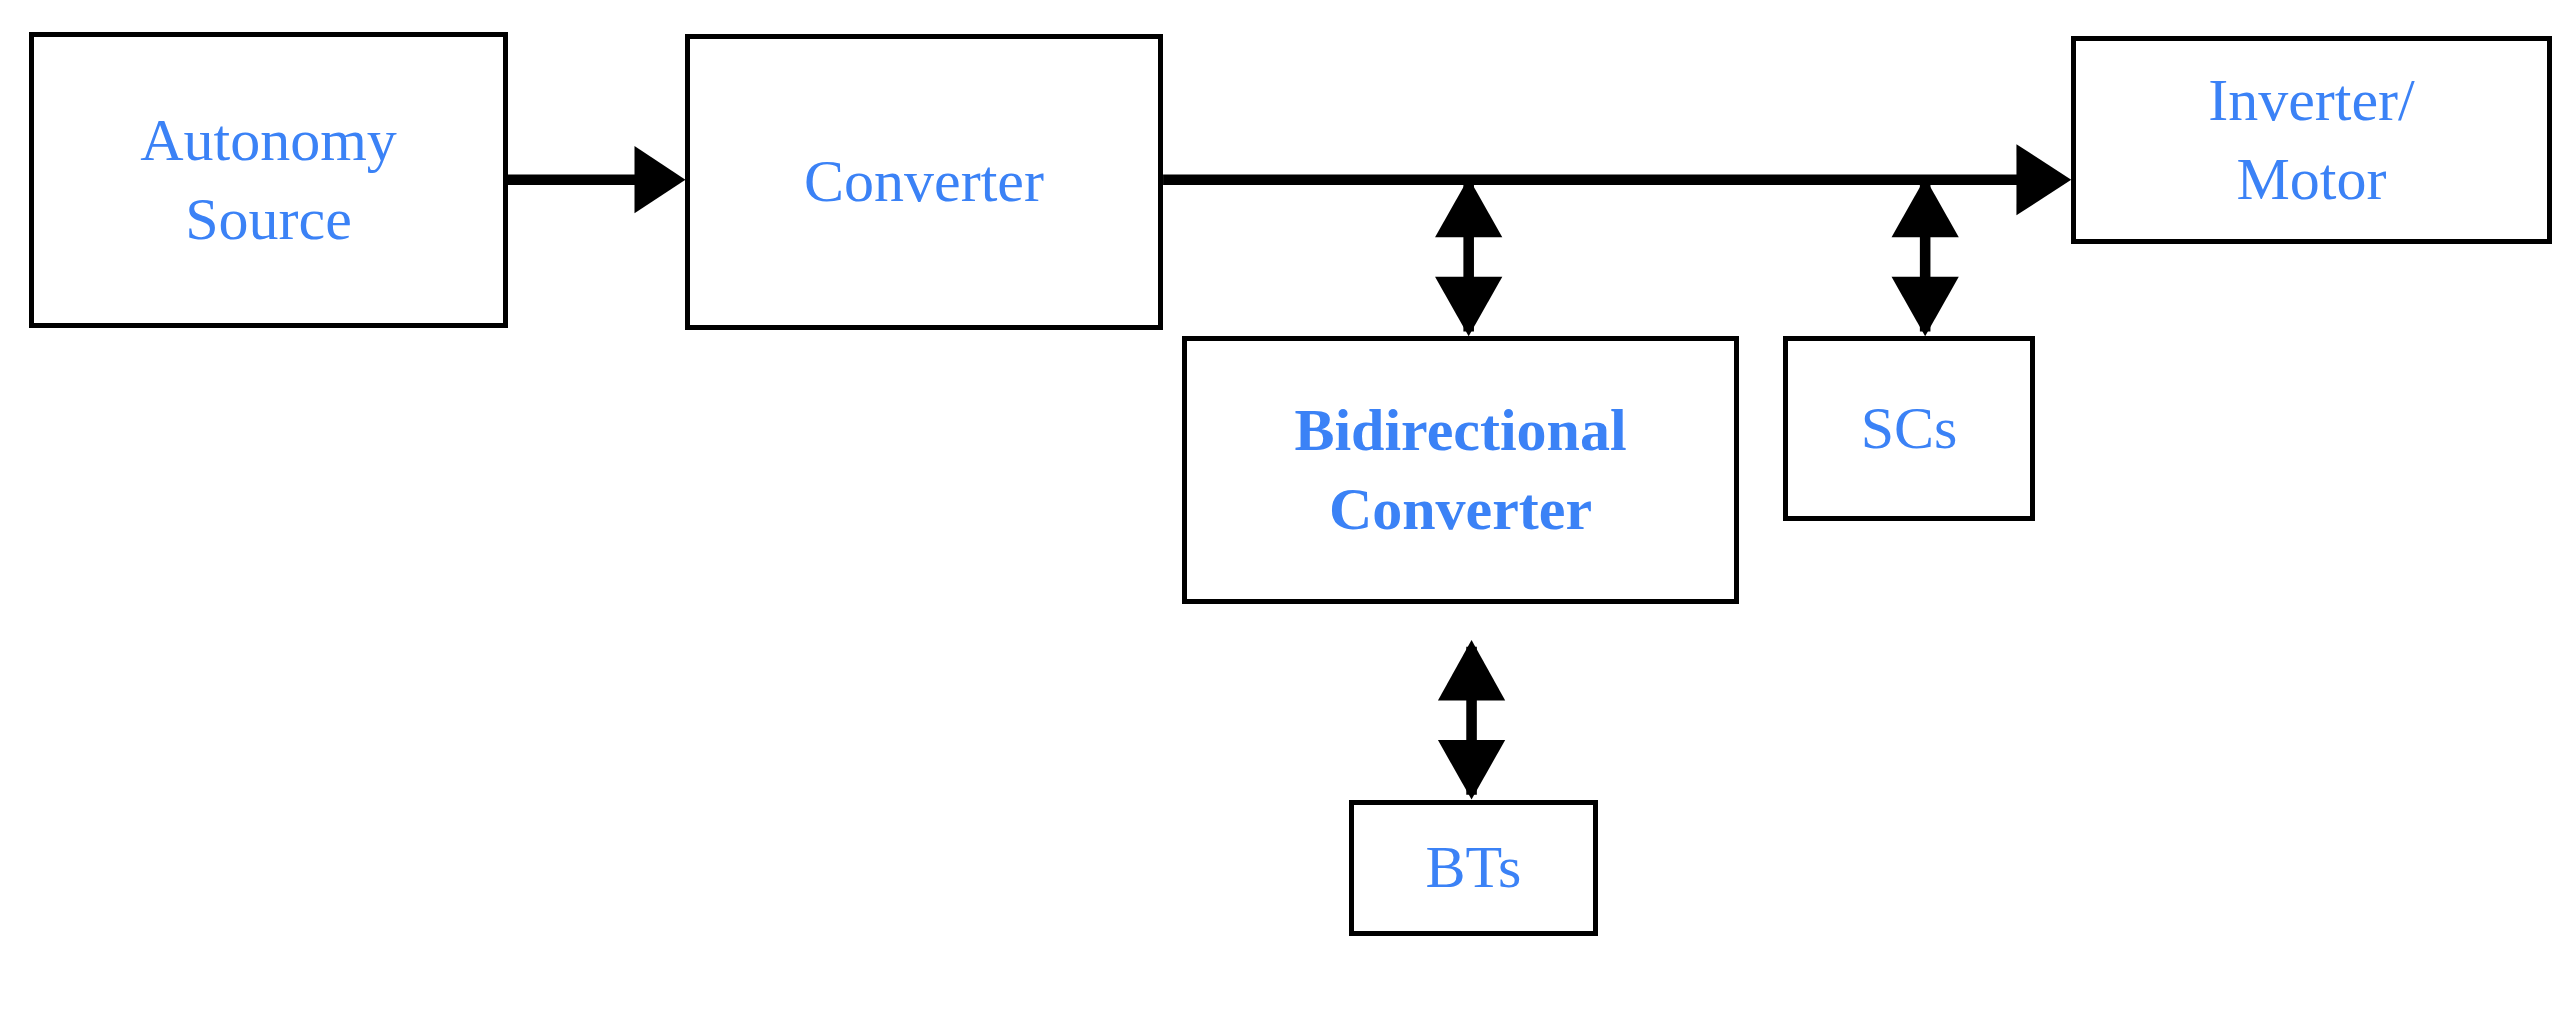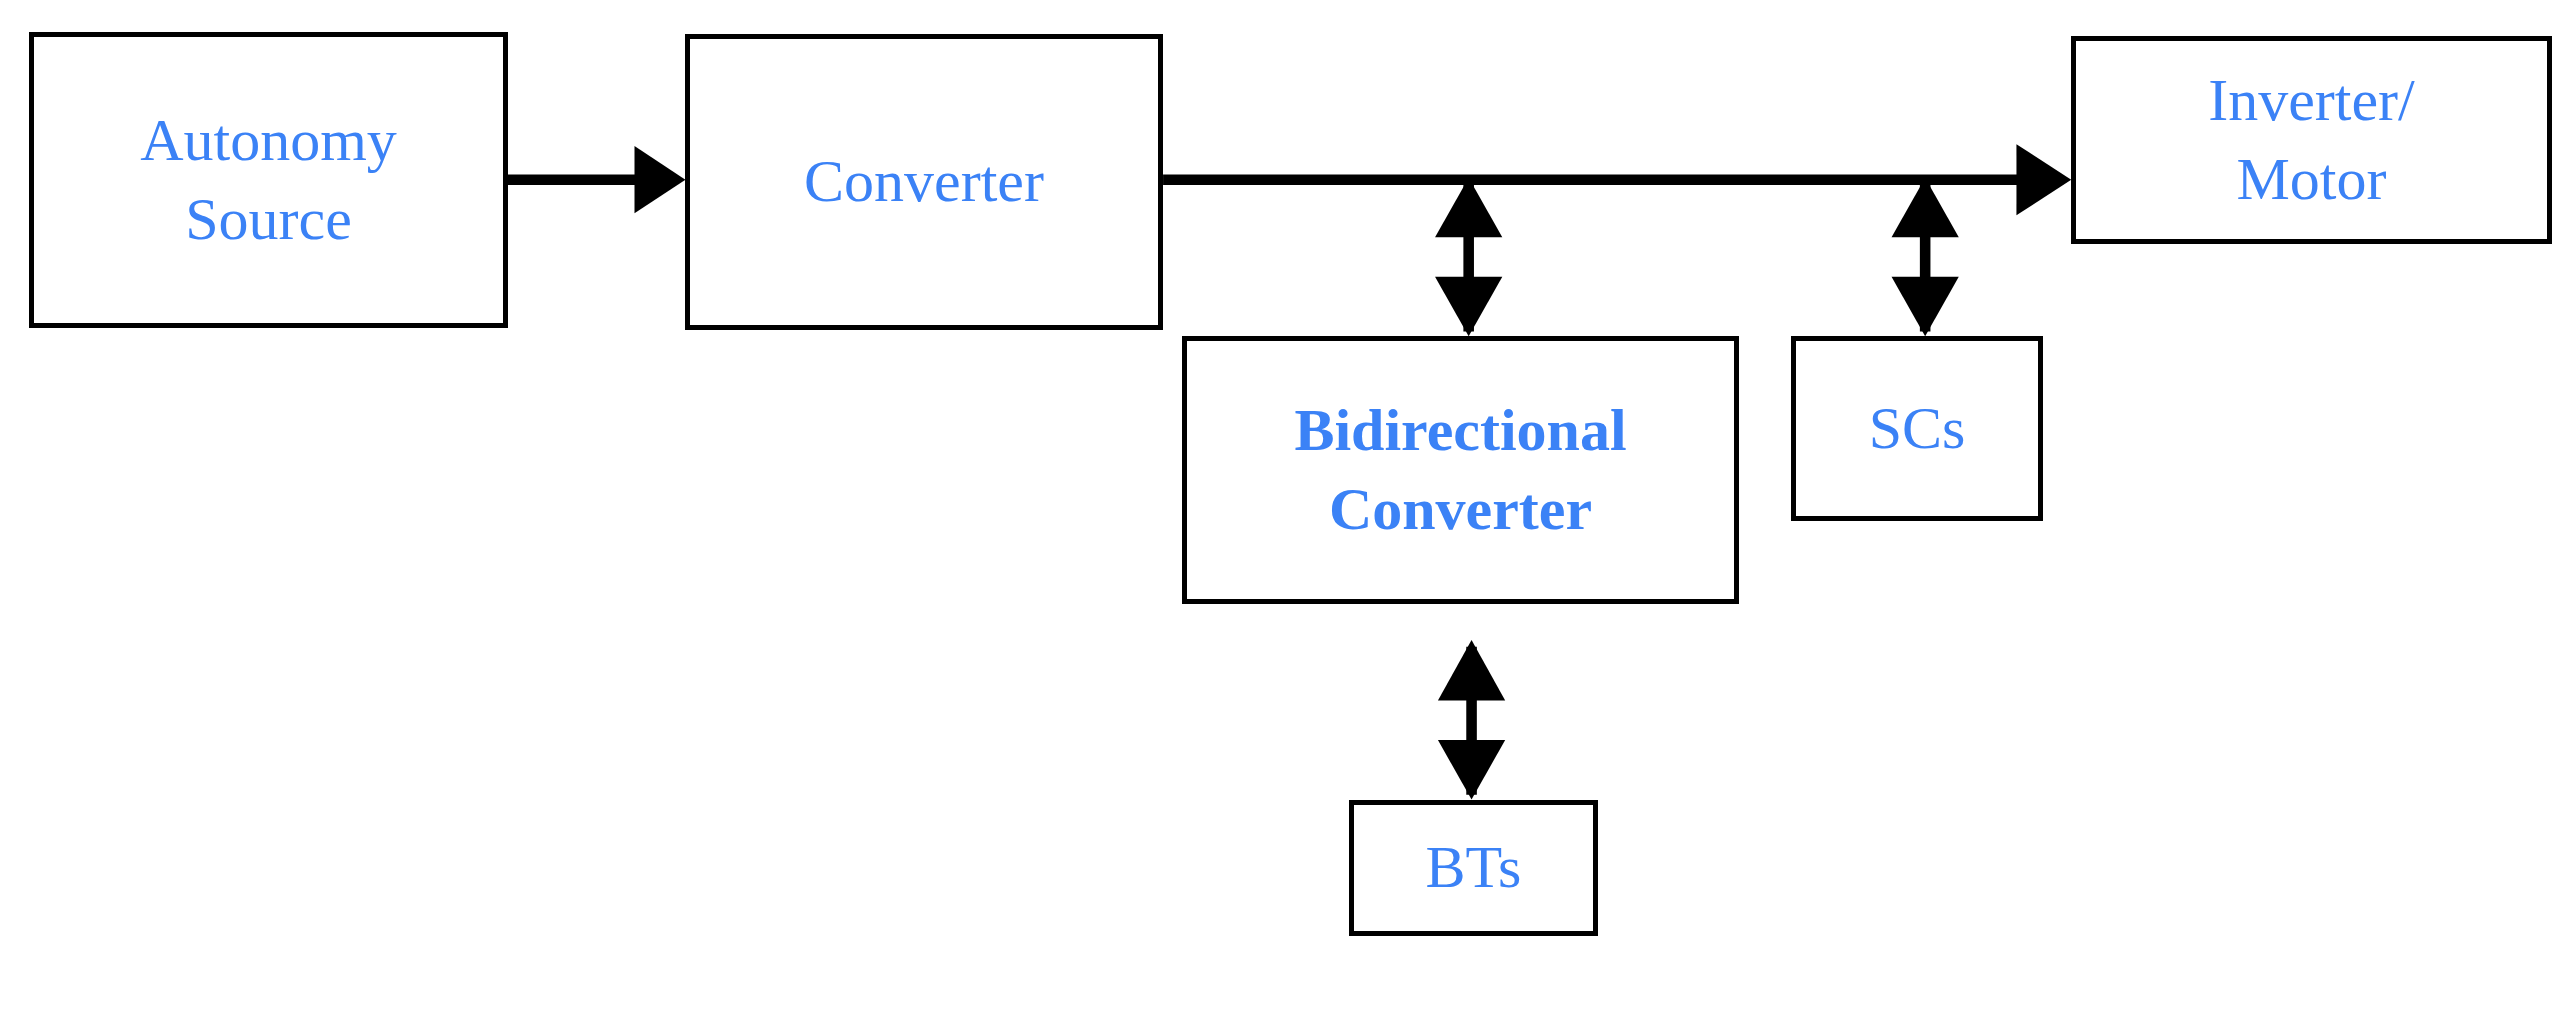--- a/index.html
+++ b/index.html
@@ -41,21 +41,21 @@
     font-family: "Liberation Serif", "DejaVu Serif", serif;
     font-size: 60px;
     line-height: 1.32;
     white-space: nowrap;
   }
   
   #node-autonomy-source { left: 29px;   top: 32px;  width: 479px; height: 296px; }
   #node-boost-converter { left: 685px;  top: 34px;  width: 478px; height: 296px; }
   #node-inverter-motor  { left: 2071px; top: 36px;  width: 481px; height: 208px; }
   #node-bidirectional-converter { left: 1182px; top: 336px; width: 557px; height: 268px; font-weight: bold; }
-  #node-scs             { left: 1783px; top: 336px; width: 252px; height: 185px; margin-left: 8px; }
+  #node-scs             { left: 1783px; top: 336px; width: 252px; height: 185px; }
   #node-bts             { left: 1349px; top: 800px; width: 249px; height: 136px; }
 </style>
 </head>
 <body>
 
 <div id="diagram-canvas">
 
   <svg id="diagram-svg" viewBox="0 0 2680 1052" xmlns="http://www.w3.org/2000/svg">
 
     <g>

